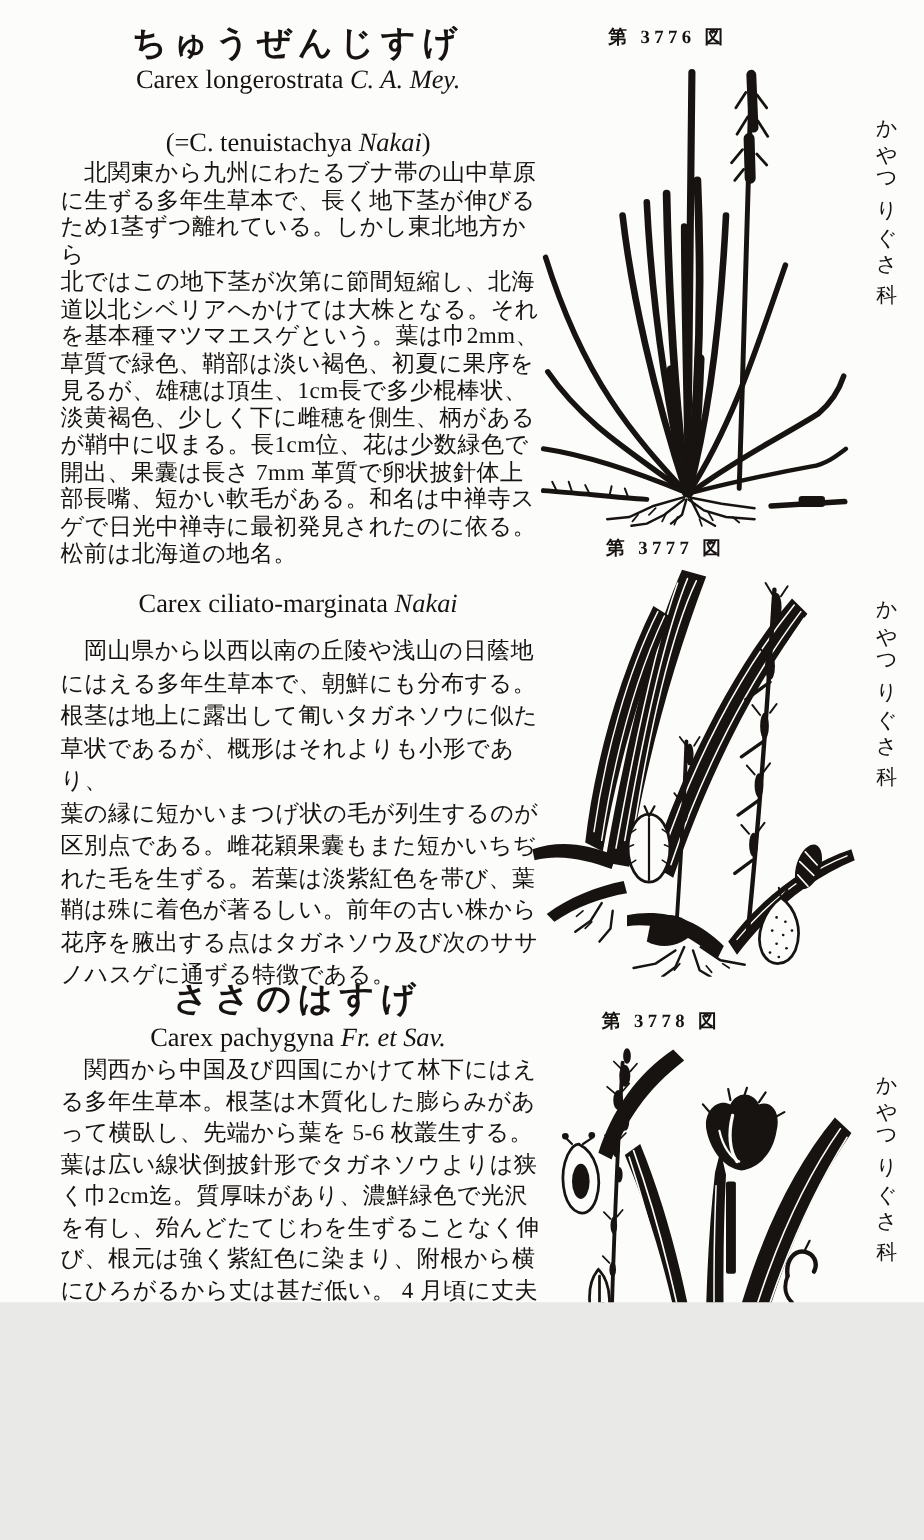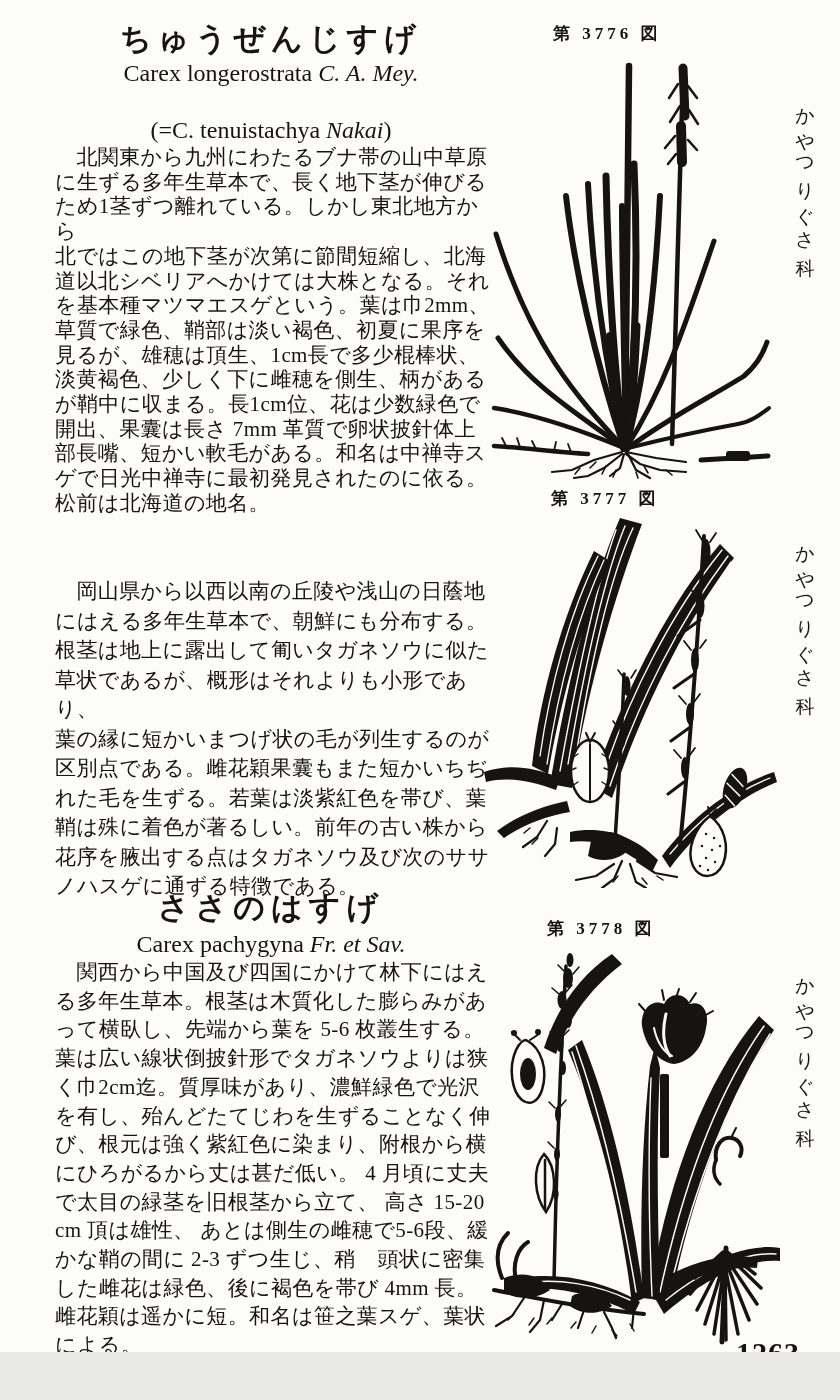--- a/index.html
+++ b/index.html
@@ -1,18 +1,18 @@
 <!DOCTYPE html>
 <html lang="ja"><head>
 <meta charset="utf-8">
 <style>
   :root{ --ink:#171310; --paper:#fcfcfa; }
   html,body{margin:0;padding:0;background:#e9e9e7;}
   #page{
-    position:relative; width:840px; height:1352px; margin:0 auto;
+    position:relative; width:840px; height:1184px; margin:0 auto;
     background:var(--paper); color:var(--ink); overflow:hidden;
     font-family:"Liberation Serif","DejaVu Serif",serif;
   }
   .abs{position:absolute;}
   
   .entry-heading{
     left:55px; width:432px; text-align:center; font-weight:bold;
     font-family:"Liberation Sans","DejaVu Sans",sans-serif;
     letter-spacing:6px; font-size:31px; line-height:34px; white-space:nowrap;
   }
@@ -66,20 +66,21 @@
 草質で緑色、鞘部は淡い褐色、初夏に果序を
 見るが、雄穂は頂生、1cm長で多少棍棒状、
 淡黄褐色、少しく下に雌穂を側生、柄がある
 が鞘中に収まる。長1cm位、花は少数緑色で
 開出、果囊は長さ 7mm 革質で卵状披針体上
 部長嘴、短かい軟毛がある。和名は中禅寺ス
 ゲで日光中禅寺に最初発見されたのに依る。
 松前は北海道の地名。</div>
 
 
+  <div class="abs latin-line" style="top:536px;"><span>Carex ciliato-marginata </span><span class="it">Nakai</span></div>
 
   <div class="abs body-par lh2" style="top:577px;">　岡山県から以西以南の丘陵や浅山の日蔭地
 にはえる多年生草本で、朝鮮にも分布する。
 根茎は地上に露出して匍いタガネソウに似た
 草状であるが、概形はそれよりも小形であり、
 葉の縁に短かいまつげ状の毛が列生するのが
 区別点である。雌花穎果囊もまた短かいちぢ
 れた毛を生ずる。若葉は淡紫紅色を帯び、葉
 鞘は殊に着色が著るしい。前年の古い株から
 花序を腋出する点はタガネソウ及び次のササ

